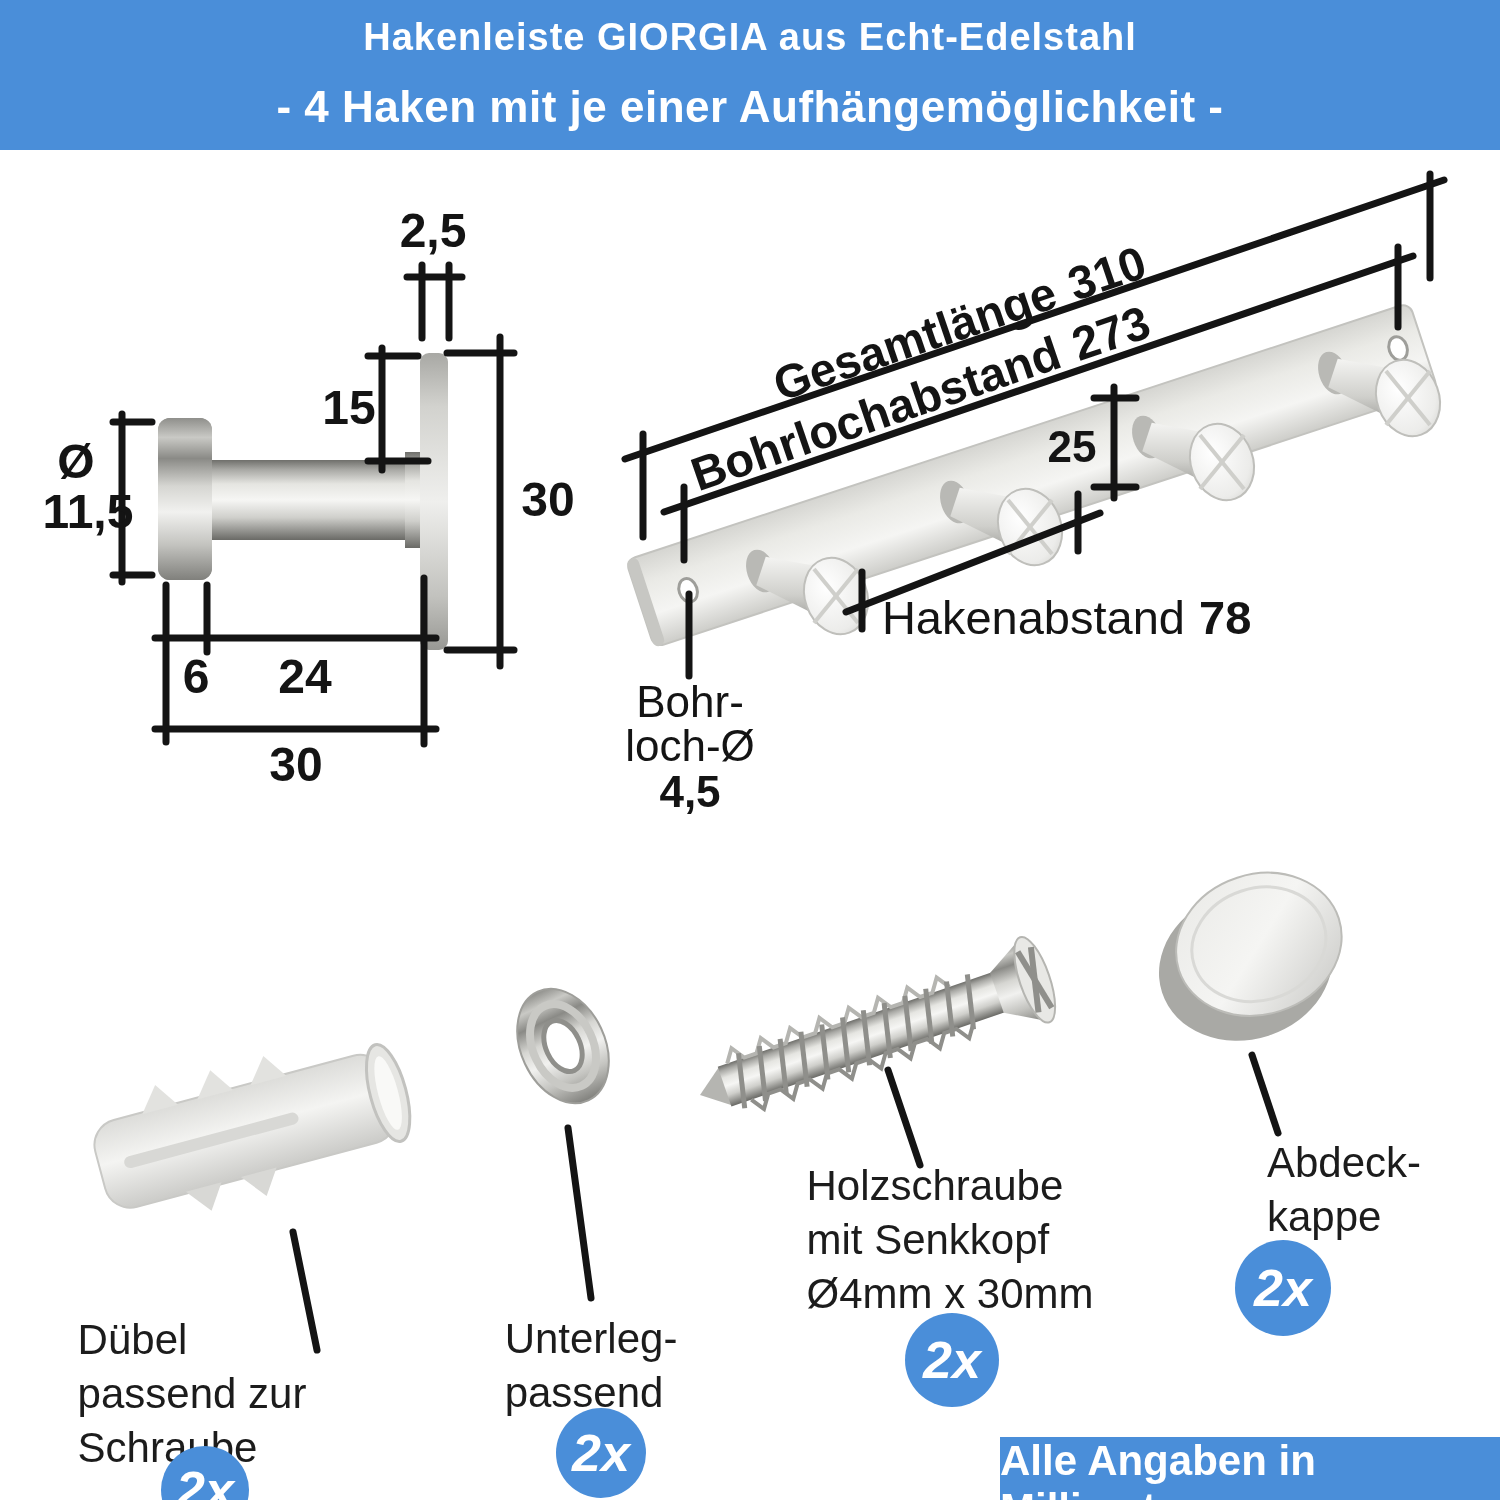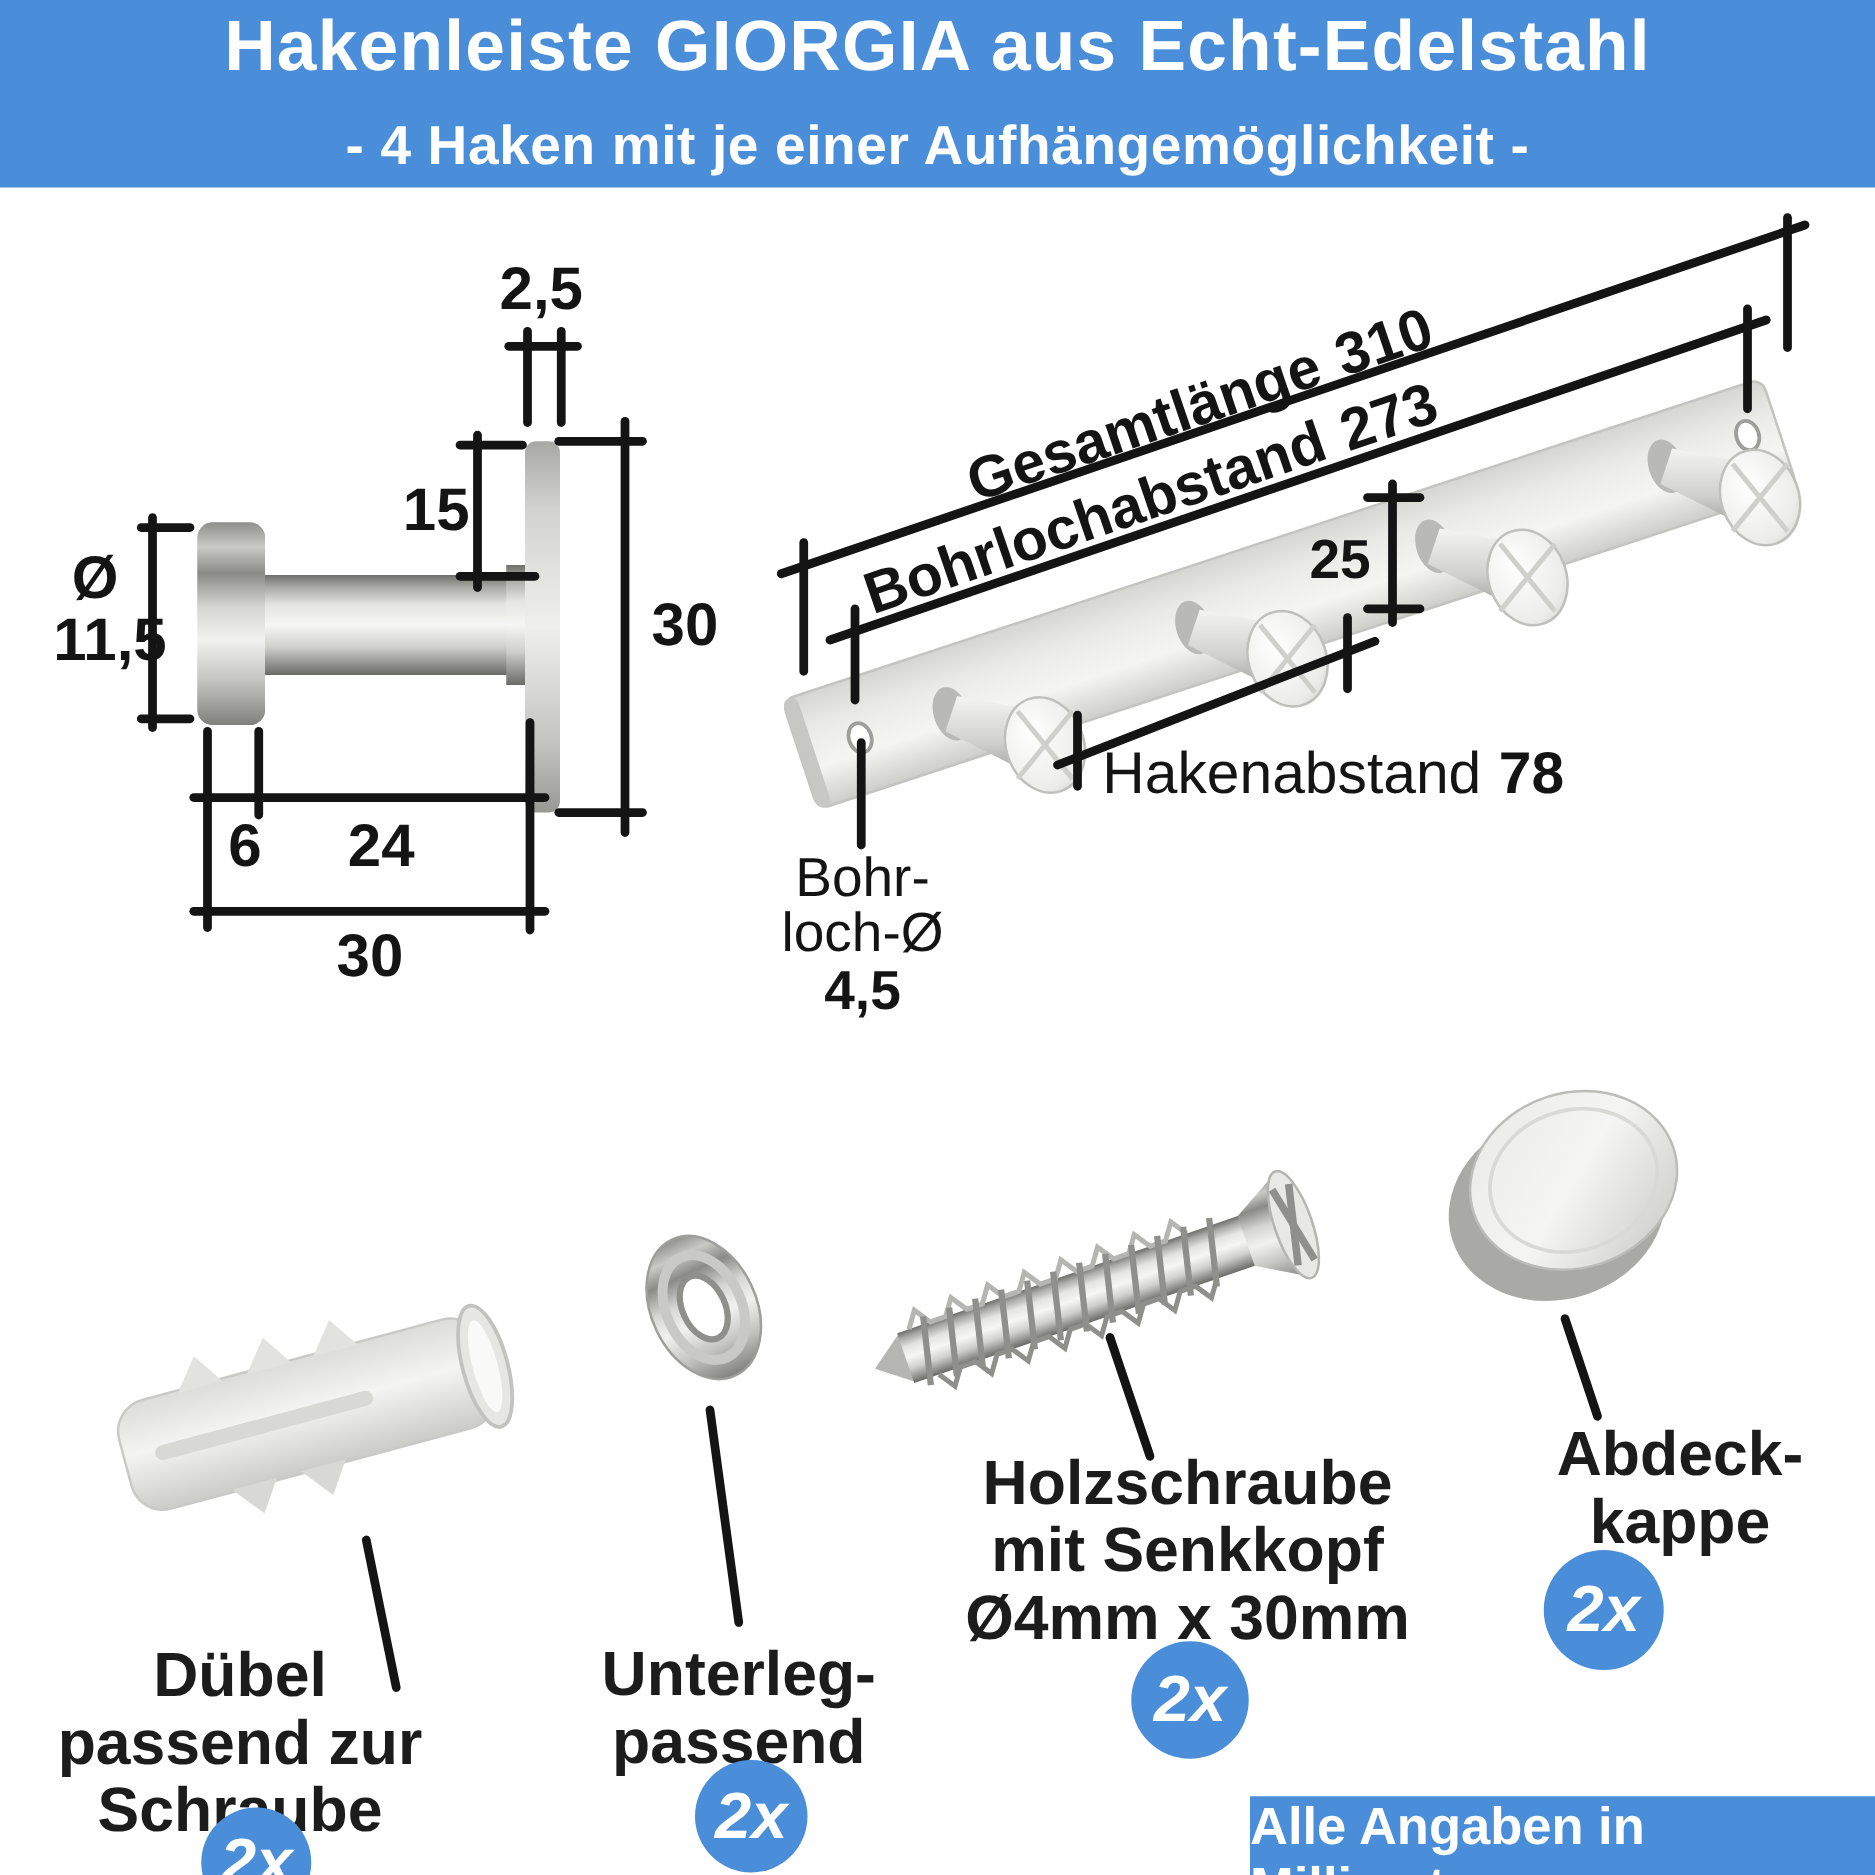--- a/index.html
+++ b/index.html
@@ -1,30 +1,30 @@
 <!DOCTYPE html>
 <html><head>
 <meta charset="utf-8">
 <style>
   html,body{margin:0;padding:0;background:#ffffff;}
   .stage{position:relative;width:1500px;height:1500px;overflow:hidden;background:#ffffff;
          font-family:"Liberation Sans", sans-serif;}
   .hdr{position:absolute;left:0;top:0;width:1500px;height:150px;background:#4a8ed9;
        display:flex;flex-direction:column;align-items:center;justify-content:center;color:#ffffff;}
-  .hdr .t1{font-size:57px;font-weight:800;letter-spacing:1px;line-height:1.1;}
+  .hdr .t1{font-size:38px;font-weight:800;letter-spacing:1px;line-height:1.1;}
   .hdr .t2{font-size:44px;font-weight:700;letter-spacing:.5px;line-height:1.2;margin-top:22px;}
   svg{position:absolute;left:0;top:0;}
   svg text{fill:#141414;}
   .num{font-size:48px;font-weight:800;}
   .num44{font-size:44px;font-weight:800;}
   .dlabel{font-size:47px;font-weight:600;}
   .dnum{font-size:47px;font-weight:800;}
   .dplain{font-size:44px;font-weight:500;}
-  .plabel{position:absolute;transform:translate(-50%,-50%);text-align:center;color:#1c1c1c;
-          font-size:50px;font-weight:700;line-height:54px;white-space:nowrap;}
+  .plabel{position:absolute;transform:translate(-50%,-50%);text-align:left;color:#1c1c1c;
+          font-size:42px;font-weight:400;line-height:54px;white-space:nowrap;}
   .badge{position:absolute;border-radius:50%;background:#4a8ed9;color:#ffffff;
          display:flex;align-items:center;justify-content:center;
          font-size:52px;font-weight:700;font-style:italic;}
   .banner{position:absolute;left:1000px;top:1437px;width:500px;height:63px;background:#4a8ed9;
           color:#ffffff;display:flex;align-items:flex-start;justify-content:center;
           font-size:42px;font-weight:600;}
 </style>
 </head>
 <body>
 

